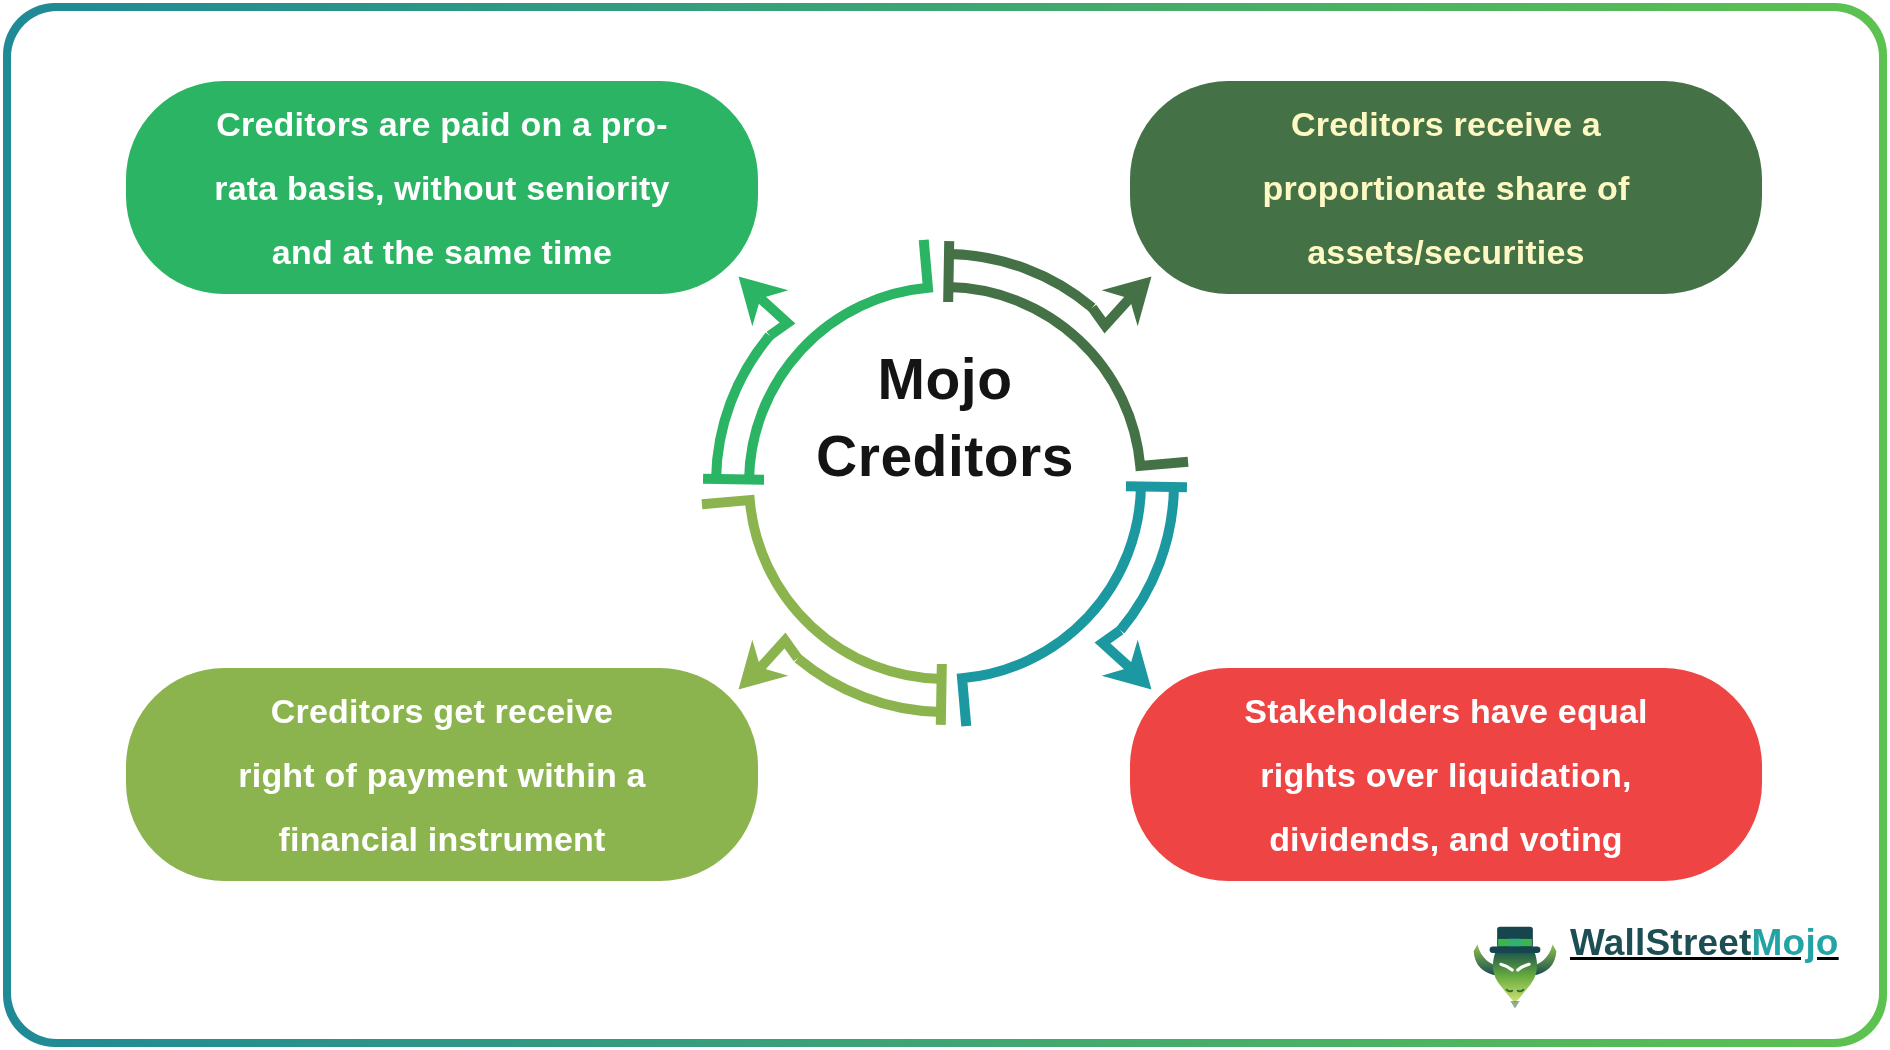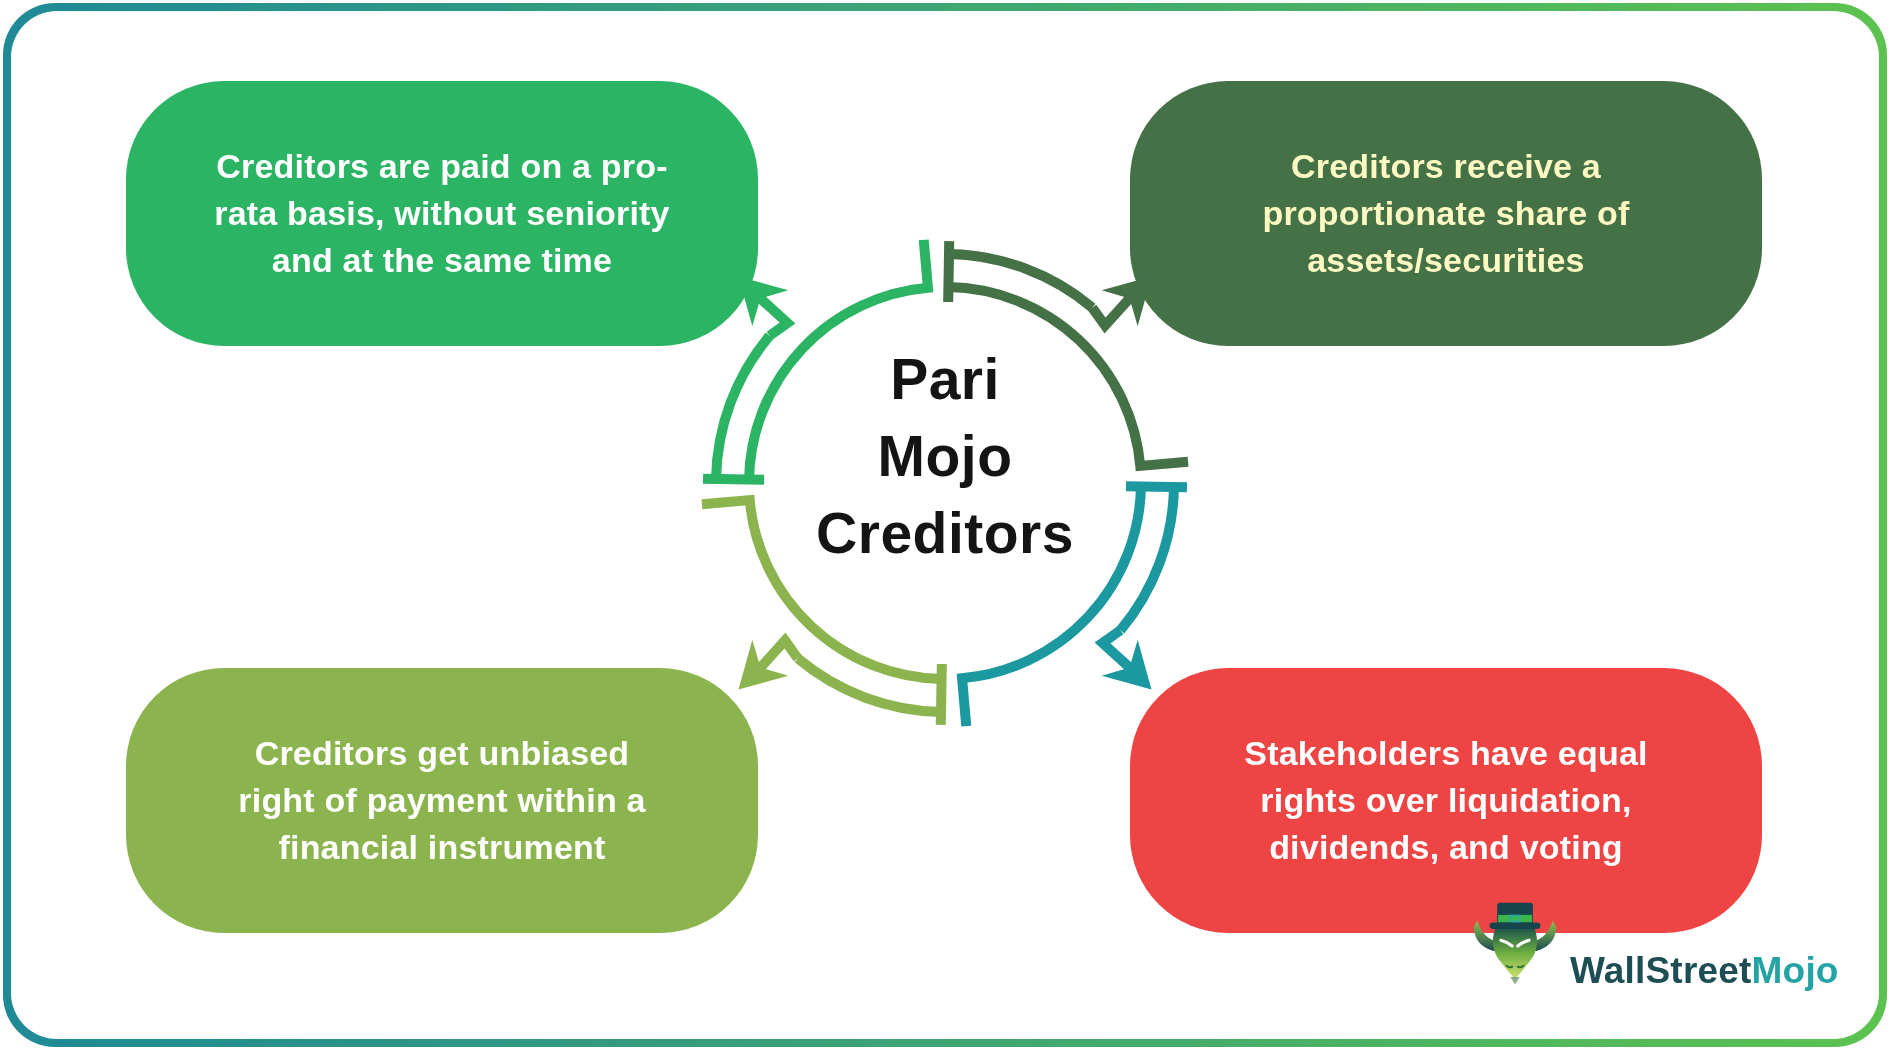--- a/index.html
+++ b/index.html
@@ -21,30 +21,30 @@
   .frame-inner {
     position: absolute;
     inset: 8px;
     border-radius: 46px;
     background: #ffffff;
   }
   
   .pill {
     position: absolute;
     width: 632px;
-    height: 265px;
+    height: 213px;
     border-radius: 98px;
     display: flex;
     align-items: center;
     justify-content: center;
     text-align: center;
     color: #ffffff;
     font-size: 34px;
     font-weight: bold;
-    line-height: 47px;
+    line-height: 64px;
     white-space: pre-line;
     letter-spacing: 0.2px;
   }
   .pill.tl { left: 126px; top: 81px; }
   .pill.tr { left: 1130px; top: 81px; }
   .pill.bl { left: 126px; top: 668px; }
   .pill.br { left: 1130px; top: 668px; }
 
   
   .center-title {
@@ -65,23 +65,24 @@
     left: 625px;
     top: 163px;
     width: 640px;
     height: 640px;
   }
 
   
   .logo {
     position: absolute;
     left: 1468px;
-    top: 898px;
+    top: 922px;
     display: flex;
-    align-items: flex-end;
+    align-items: flex-start;
+    text-decoration: underline;
   }
   .logo-bull { width: 94px; height: 94px; }
   .logo-text {
     font-size: 37px;
     font-weight: bold;
     letter-spacing: 0.2px;
     margin-left: 8px;
     white-space: nowrap;
   }
 </style>
@@ -100,21 +101,21 @@
 and at the same time</div>
   </div>
 
   <div class="pill tr" style="background-color: rgb(69, 113, 71); color: #fef9c3;">
     <div>Creditors receive a
 proportionate share of
 assets/securities</div>
   </div>
 
   <div class="pill bl" style="background-color: rgb(140, 180, 78); color: rgb(255, 255, 255);">
-    <div>Creditors get unbiased
+    <div>Creditors get receive
 right of payment within a
 financial instrument</div>
   </div>
 
   <div class="pill br" style="background-color: #ef4444; color: rgb(255, 255, 255);">
     <div>Stakeholders have equal
 rights over liquidation,
 dividends, and voting</div>
   </div>
 
@@ -134,21 +135,20 @@
       </g>
     </defs>
 
     <use href="#arcArrow" transform="rotate(270)" style="color: rgb(43, 180, 99);"></use>
     <use href="#arcArrow" transform="rotate(0)" style="color: rgb(69, 113, 71);"></use>
     <use href="#arcArrow" transform="rotate(90)" style="color: rgb(28, 153, 160);"></use>
     <use href="#arcArrow" transform="rotate(180)" style="color: rgb(140, 180, 78);"></use>
   </svg>
 
   <div class="center-title" style="color: rgb(20, 20, 20);">
-    <div>Pari</div>
     <div>Mojo</div>
     <div>Creditors</div>
   </div>
 
   <div class="logo">
     <svg class="logo-bull" viewBox="0 0 100 100" aria-hidden="true">
       <defs>
         <linearGradient id="faceGrad" x1="0" y1="0" x2="0" y2="1">
           <stop offset="0" style="stop-color: rgb(23, 80, 75);"></stop>
           <stop offset="0.5" style="stop-color: rgb(105, 172, 64);"></stop>

